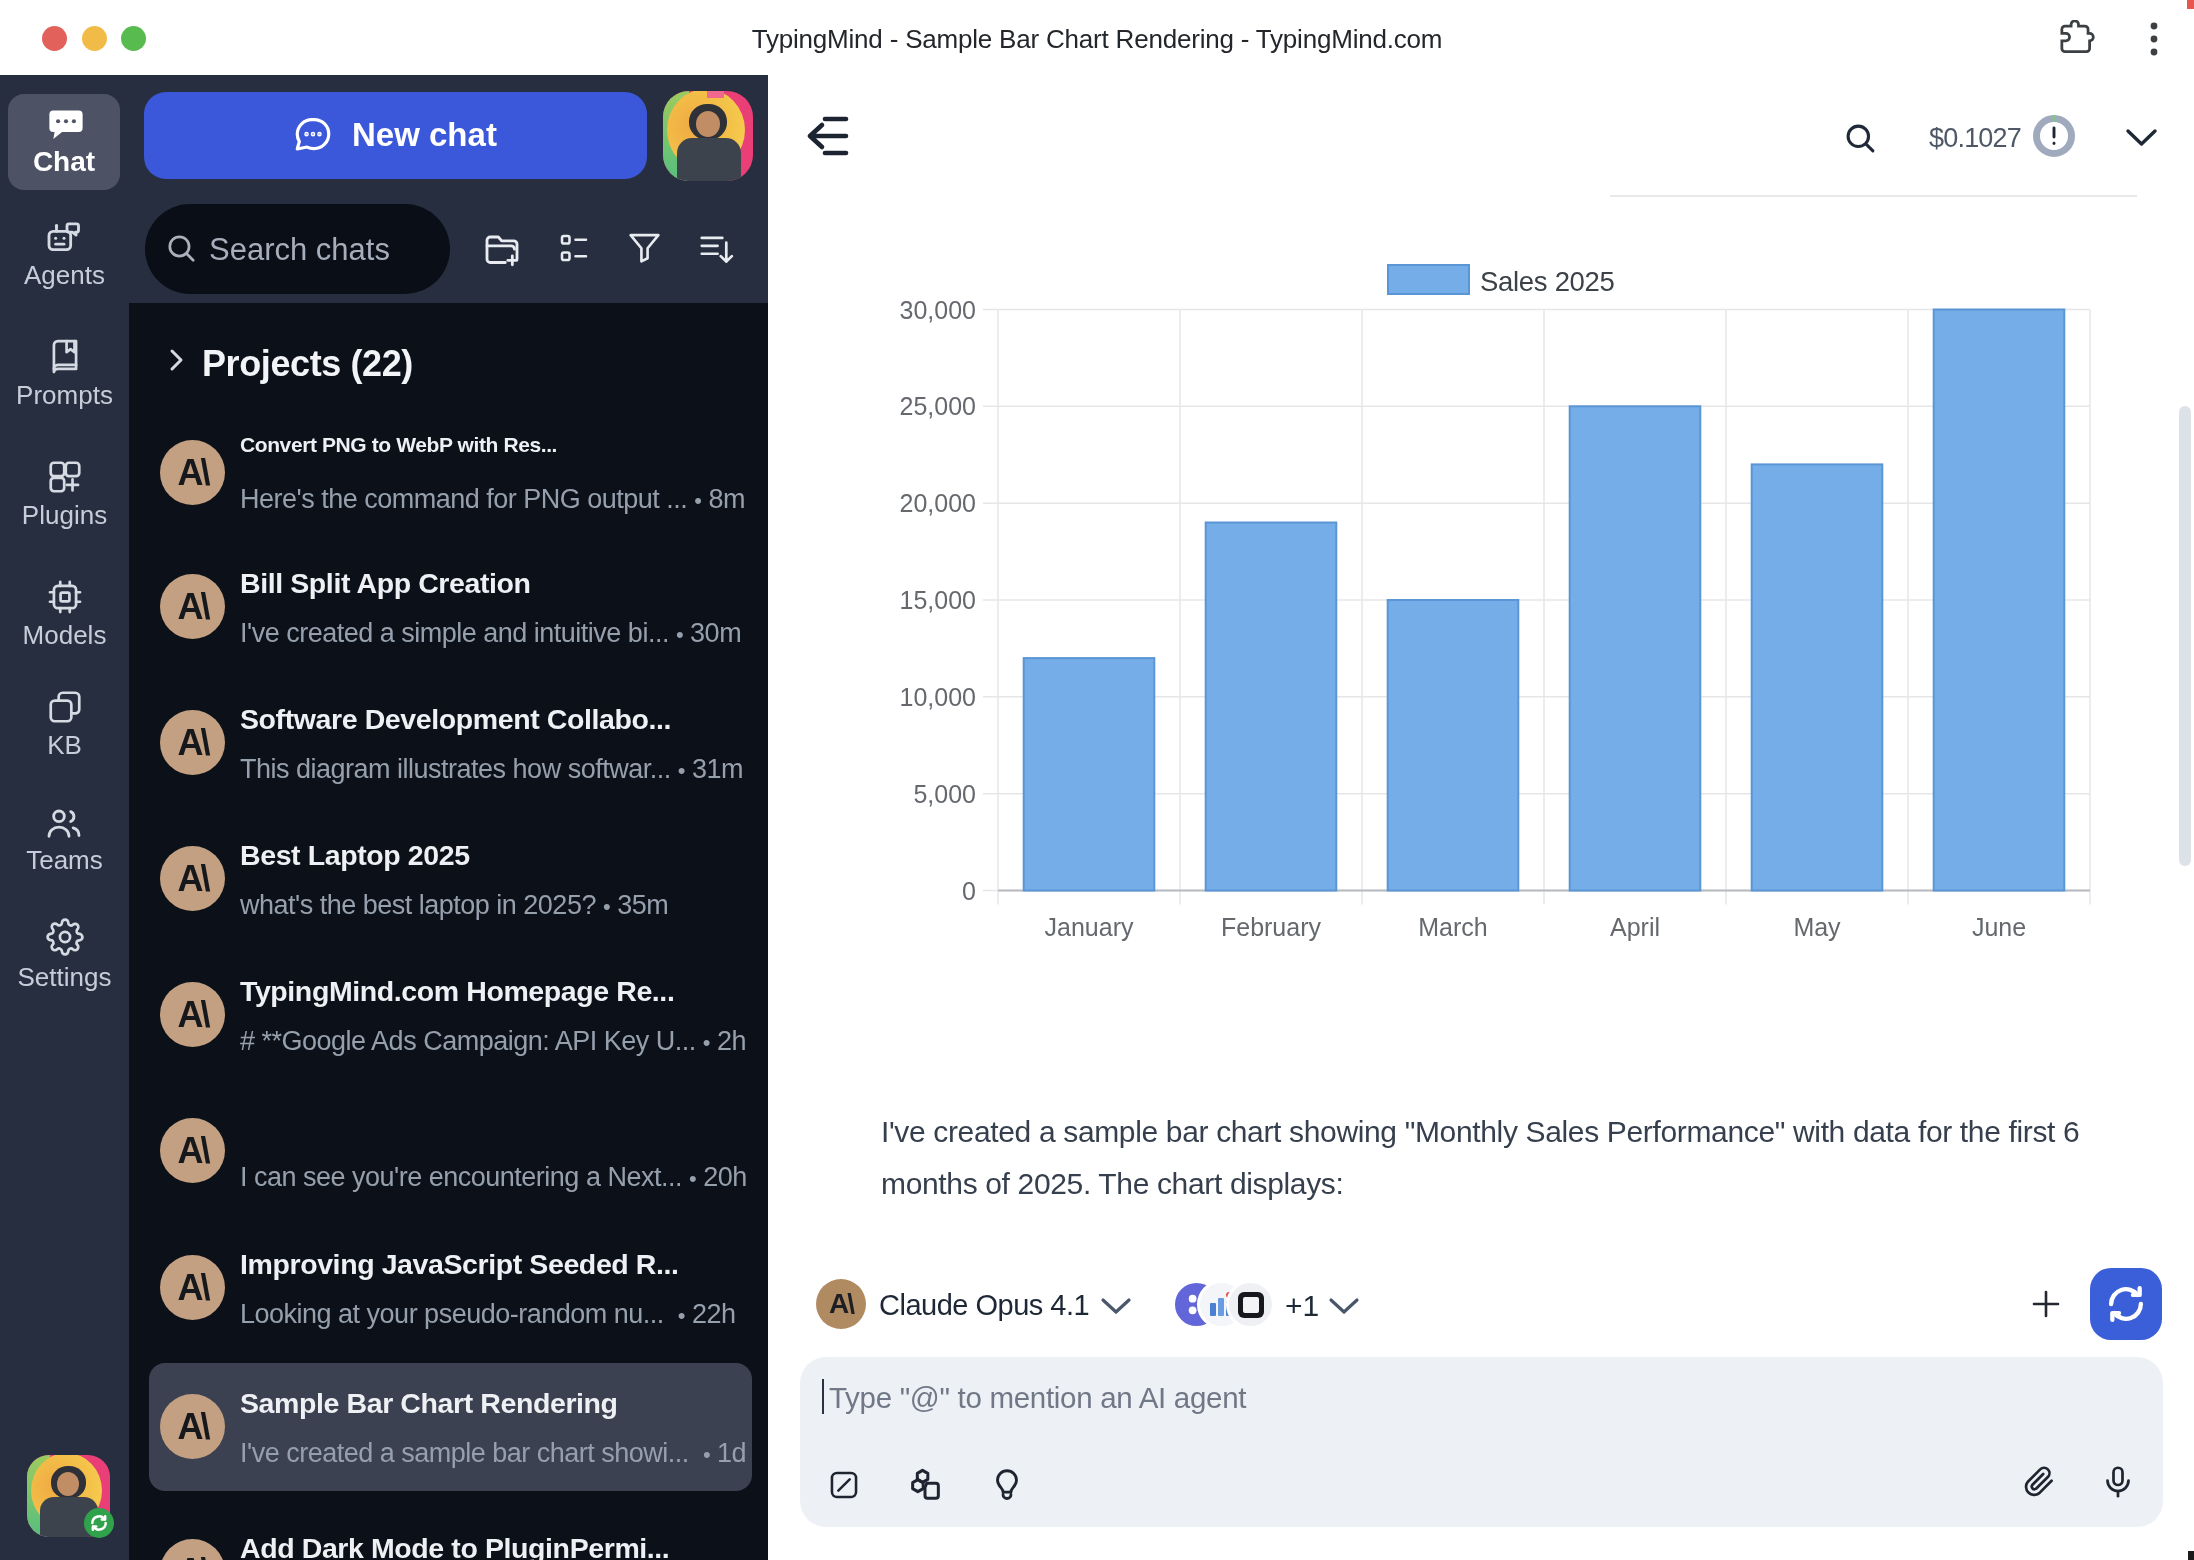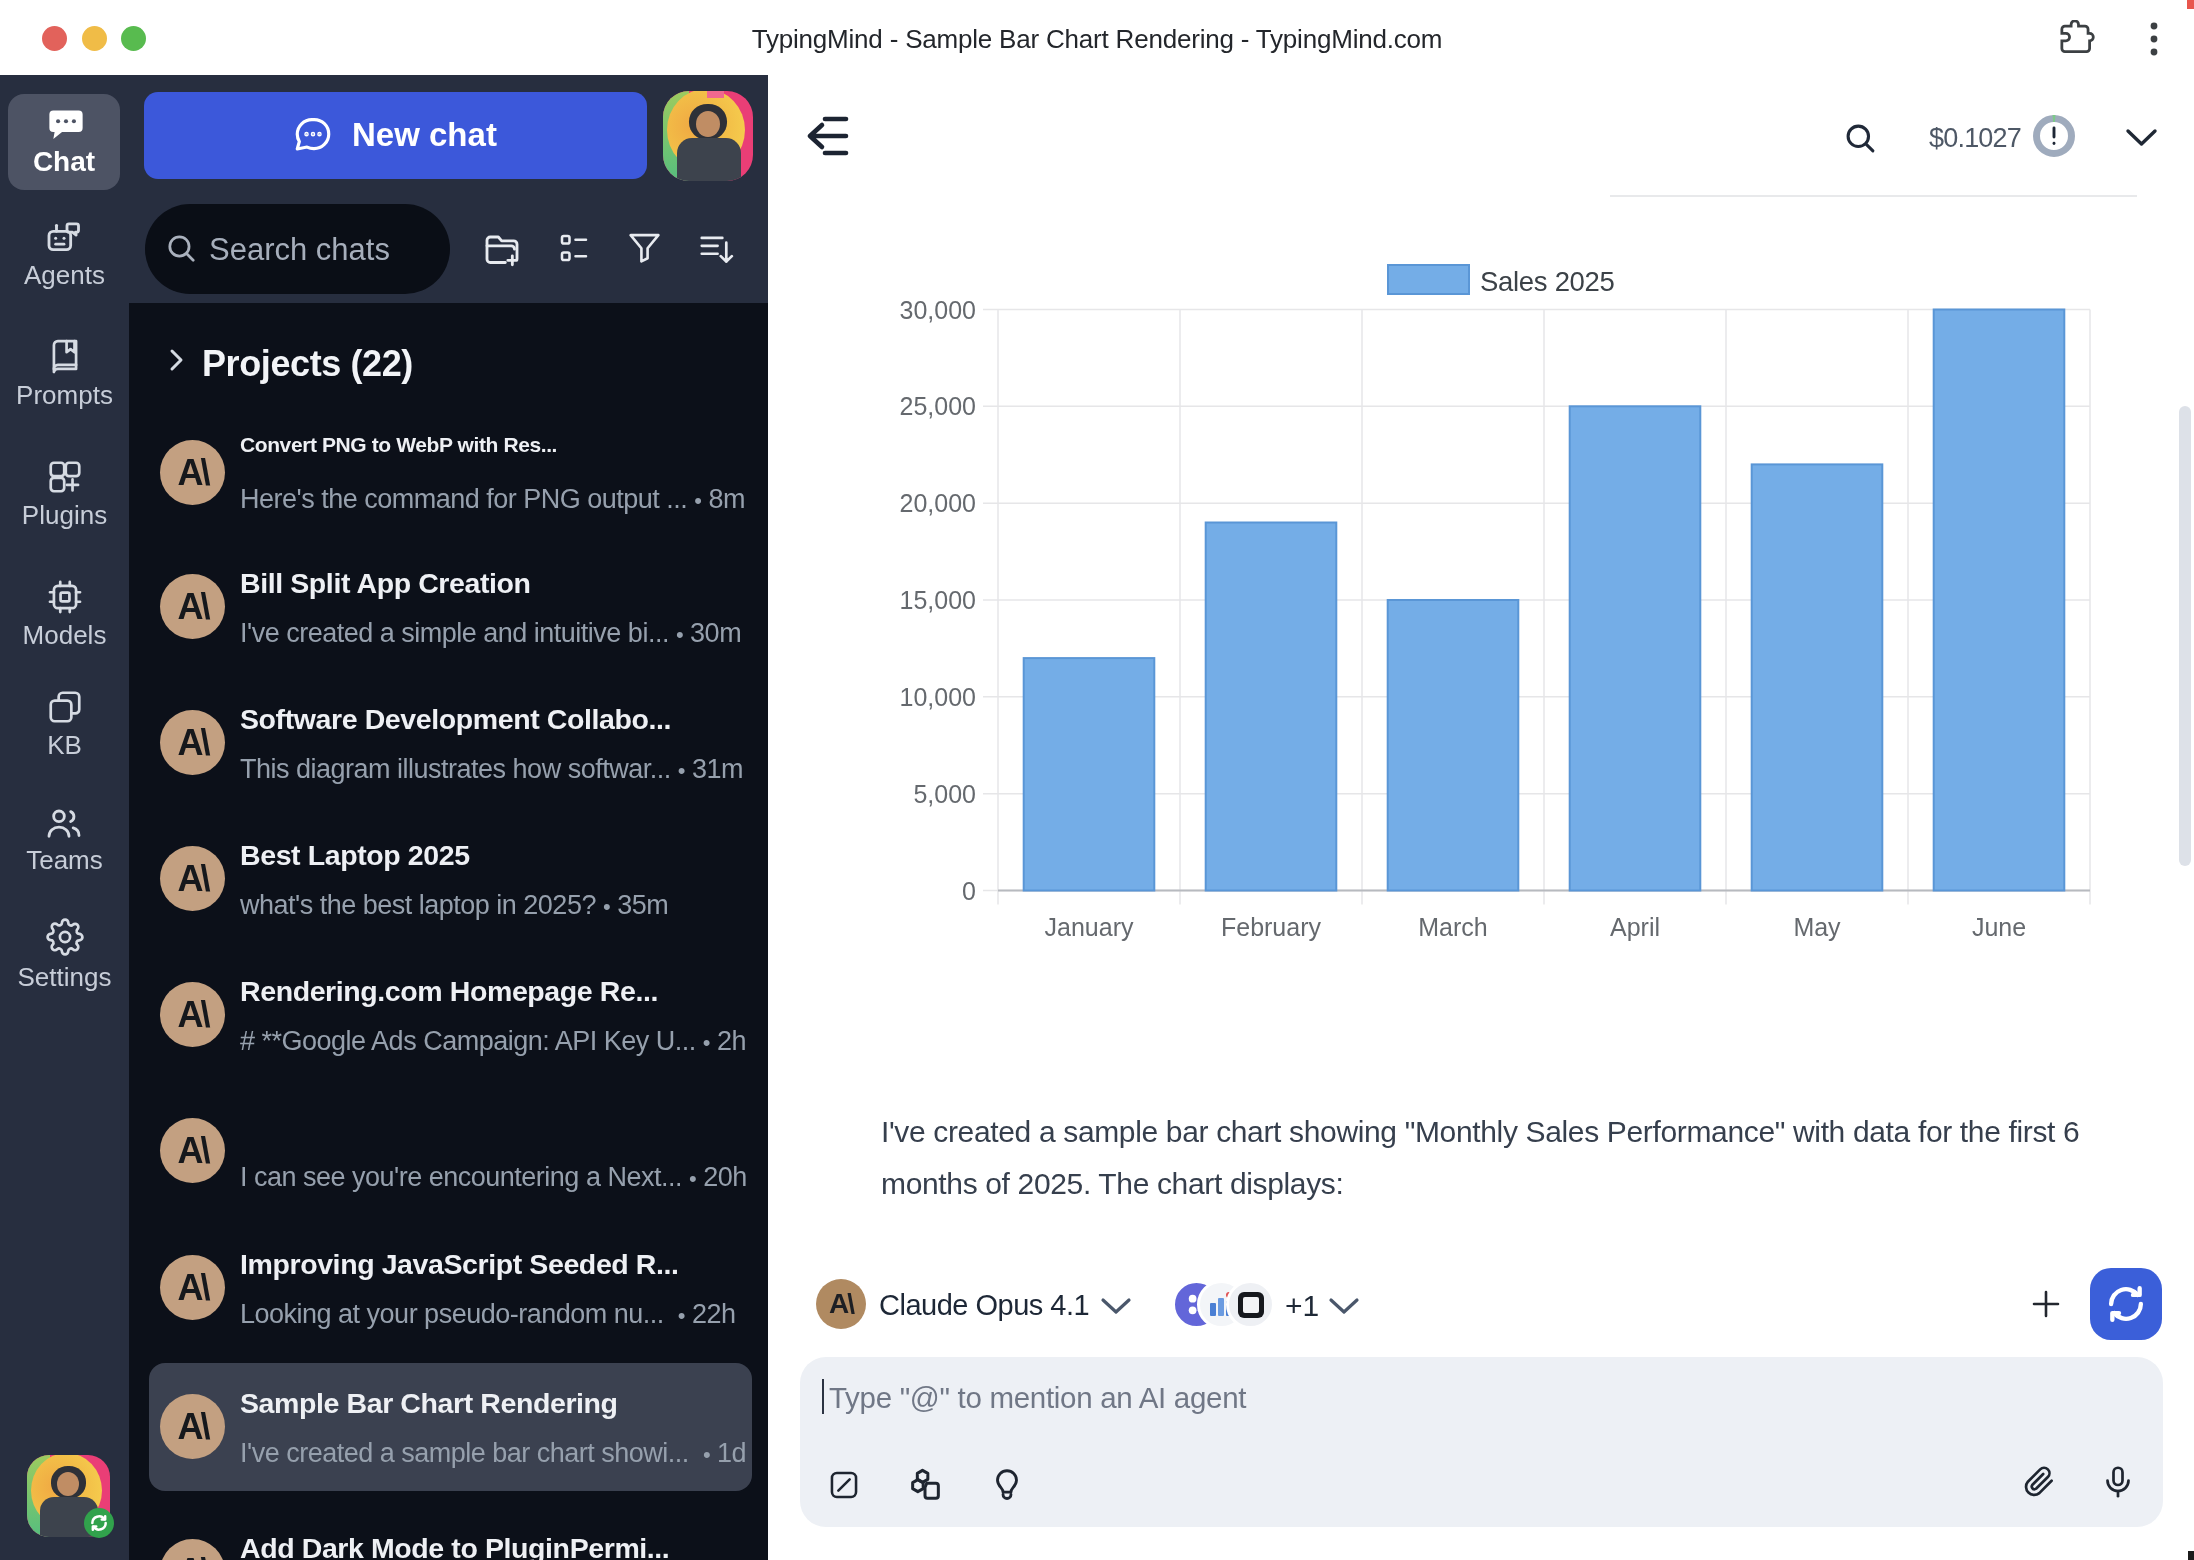--- a/index.html
+++ b/index.html
@@ -40,21 +40,21 @@
   <div class="abs" style="left:31px;top:271px;width:65px;height:65px;border-radius:50%;background:#c3a081;text-align:center;line-height:65px;font-size:36px;font-weight:bold;color:#16181c;letter-spacing:-3px;">A\</div>
   <div class="abs nw" style="left:111px;top:264px;font-size:28.5px;letter-spacing:-0.4px;font-weight:600;color:#eef0f4;">Bill Split App Creation</div>
   <div class="abs nw" style="left:111px;top:315px;font-size:27px;letter-spacing:-0.5px;color:#96a0ad;">I've created a simple and intuitive bi... <span style="font-size:22px;">•</span> 30m</div>
   <div class="abs" style="left:31px;top:407px;width:65px;height:65px;border-radius:50%;background:#c3a081;text-align:center;line-height:65px;font-size:36px;font-weight:bold;color:#16181c;letter-spacing:-3px;">A\</div>
   <div class="abs nw" style="left:111px;top:400px;font-size:28.5px;letter-spacing:-0.4px;font-weight:600;color:#eef0f4;">Software Development Collabo...</div>
   <div class="abs nw" style="left:111px;top:451px;font-size:27px;letter-spacing:-0.5px;color:#96a0ad;">This diagram illustrates how softwar... <span style="font-size:22px;">•</span> 31m</div>
   <div class="abs" style="left:31px;top:543px;width:65px;height:65px;border-radius:50%;background:#c3a081;text-align:center;line-height:65px;font-size:36px;font-weight:bold;color:#16181c;letter-spacing:-3px;">A\</div>
   <div class="abs nw" style="left:111px;top:536px;font-size:28.5px;letter-spacing:-0.4px;font-weight:600;color:#eef0f4;">Best Laptop 2025</div>
   <div class="abs nw" style="left:111px;top:587px;font-size:27px;letter-spacing:-0.5px;color:#96a0ad;">what's the best laptop in 2025? <span style="font-size:22px;">•</span> 35m</div>
   <div class="abs" style="left:31px;top:679px;width:65px;height:65px;border-radius:50%;background:#c3a081;text-align:center;line-height:65px;font-size:36px;font-weight:bold;color:#16181c;letter-spacing:-3px;">A\</div>
-  <div class="abs nw" style="left:111px;top:672px;font-size:28.5px;letter-spacing:-0.4px;font-weight:600;color:#eef0f4;">Rendering.com Homepage Re...</div>
+  <div class="abs nw" style="left:111px;top:672px;font-size:28.5px;letter-spacing:-0.4px;font-weight:600;color:#eef0f4;">TypingMind.com Homepage Re...</div>
   <div class="abs nw" style="left:111px;top:723px;font-size:27px;letter-spacing:-0.5px;color:#96a0ad;"># **Google Ads Campaign: API Key U... <span style="font-size:22px;">•</span> 2h</div>
   <div class="abs" style="left:31px;top:815px;width:65px;height:65px;border-radius:50%;background:#c3a081;text-align:center;line-height:65px;font-size:36px;font-weight:bold;color:#16181c;letter-spacing:-3px;">A\</div>
   <div class="abs nw" style="left:111px;top:859px;font-size:27px;letter-spacing:-0.5px;color:#96a0ad;">I can see you're encountering a Next... <span style="font-size:22px;">•</span> 20h</div>
   <div class="abs" style="left:31px;top:952px;width:65px;height:65px;border-radius:50%;background:#c3a081;text-align:center;line-height:65px;font-size:36px;font-weight:bold;color:#16181c;letter-spacing:-3px;">A\</div>
   <div class="abs nw" style="left:111px;top:945px;font-size:28.5px;letter-spacing:-0.4px;font-weight:600;color:#eef0f4;">Improving JavaScript Seeded R...</div>
   <div class="abs nw" style="left:111px;top:996px;font-size:27px;letter-spacing:-0.5px;color:#96a0ad;">Looking at your pseudo-random nu...&nbsp; <span style="font-size:22px;">•</span> 22h</div>
   <div class="abs" style="left:20px;top:1060px;width:603px;height:128px;background:#3b4150;border-radius:16px;"></div>
   <div class="abs" style="left:31px;top:1091px;width:65px;height:65px;border-radius:50%;background:#c3a081;text-align:center;line-height:65px;font-size:36px;font-weight:bold;color:#16181c;letter-spacing:-3px;">A\</div>
   <div class="abs nw" style="left:111px;top:1084px;font-size:28.5px;letter-spacing:-0.4px;font-weight:bold;color:#eef0f4;">Sample Bar Chart Rendering</div>
   <div class="abs nw" style="left:111px;top:1135px;font-size:27px;letter-spacing:-0.5px;color:#96a0ad;">I've created a sample bar chart showi...&nbsp; <span style="font-size:22px;">•</span> 1d</div>
@@ -125,21 +125,21 @@
   <div class="abs" style="left:30px;top:17px;width:22px;height:24px;border-radius:50%;background:#c08d64;"></div>
   <div class="abs" style="left:13px;top:42px;width:58px;height:40px;border-radius:14px 14px 0 0;background:#3d434d;"></div>
 </div>
 <div class="abs" style="left:84px;top:1508px;width:30px;height:30px;border-radius:50%;background:#31a24c;">
   <svg class="abs" style="left:5px;top:5px;" width="20" height="20" viewBox="0 0 24 24" fill="none" stroke="#fff" stroke-width="3" stroke-linecap="round">
     <path d="M20 12a8 8 0 0 1-14.5 4.6M4 12a8 8 0 0 1 14.5-4.6"></path>
     <path d="M4.6 20.2v-4.1h4.1M19.4 3.8v4.1h-4.1" stroke-linejoin="round"></path>
   </svg>
 </div>
 
-<div class="abs" style="left:144px;top:92px;width:503px;height:87px;background:#3c58da;border-radius:14px;">
+<div class="abs" style="left:144px;top:92px;width:503px;height:87px;background:#3c58da;border-radius:22px;">
   <svg class="abs" style="left:148px;top:22px;" width="42" height="42" viewBox="0 0 24 24" fill="none" stroke="#fff" stroke-width="1.8" stroke-linecap="round" stroke-linejoin="round">
     <path d="M21 11.5a8.38 8.38 0 0 1-8.5 8.3 9 9 0 0 1-3.9-.9L3 20l1.2-4.3a8 8 0 0 1-1.2-4.2A8.38 8.38 0 0 1 11.5 3.2h1A8.27 8.27 0 0 1 21 11.5z"></path>
     <circle cx="8.3" cy="11.5" r="0.4" fill="#fff"></circle>
       <circle cx="12" cy="11.5" r="0.4" fill="#fff"></circle>
       <circle cx="15.7" cy="11.5" r="0.4" fill="#fff"></circle>
   </svg>
   <div class="abs nw" style="left:208px;top:118px;font-size:33px;font-weight:bold;color:#fff;top:24px;">New chat</div>
 </div>
 <div class="abs" style="left:663px;top:91px;width:90px;height:90px;border-radius:26px;overflow:hidden;background:#ea3e76;">
   <div class="abs" style="left:0;top:0;width:26px;height:90px;background:linear-gradient(#9ccb5f,#56be7e);"></div>

